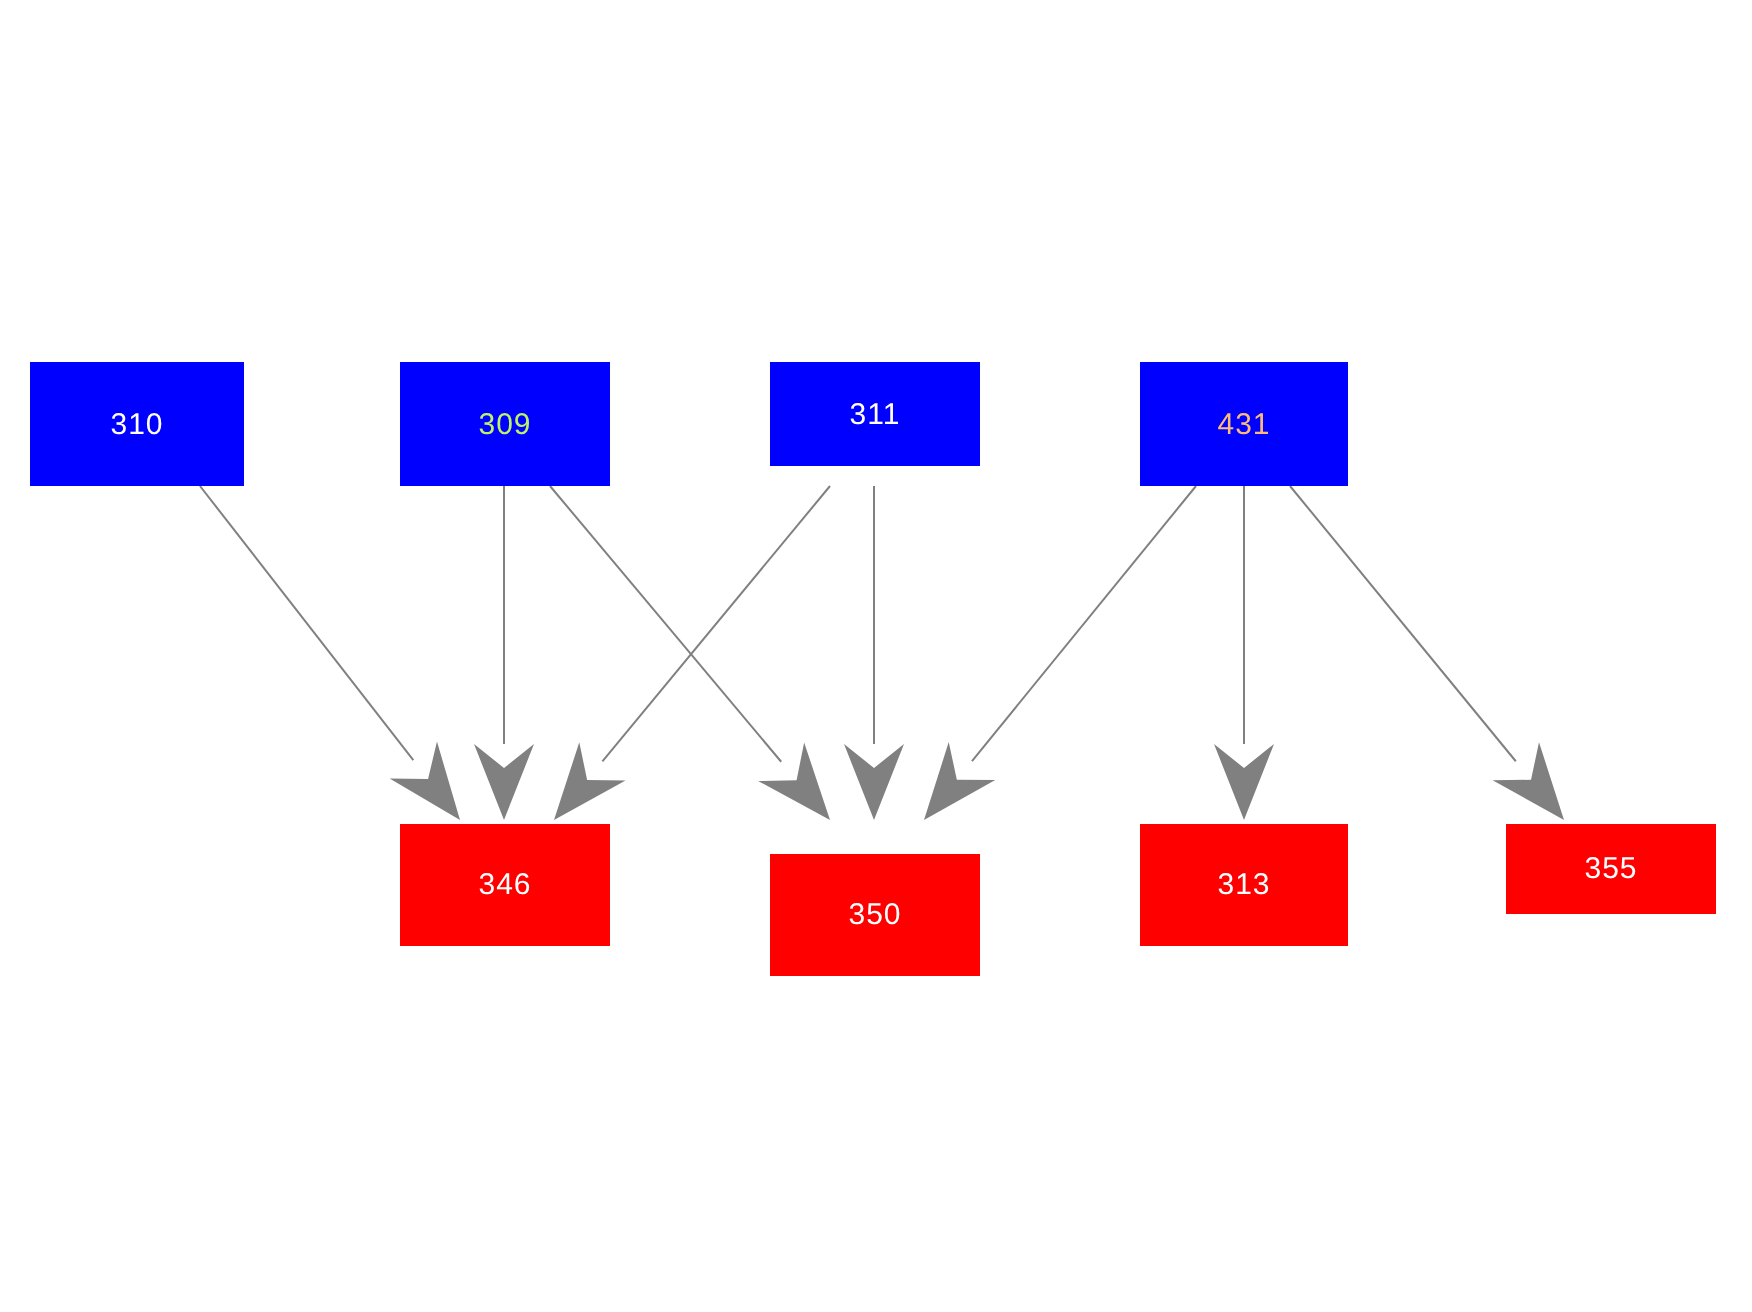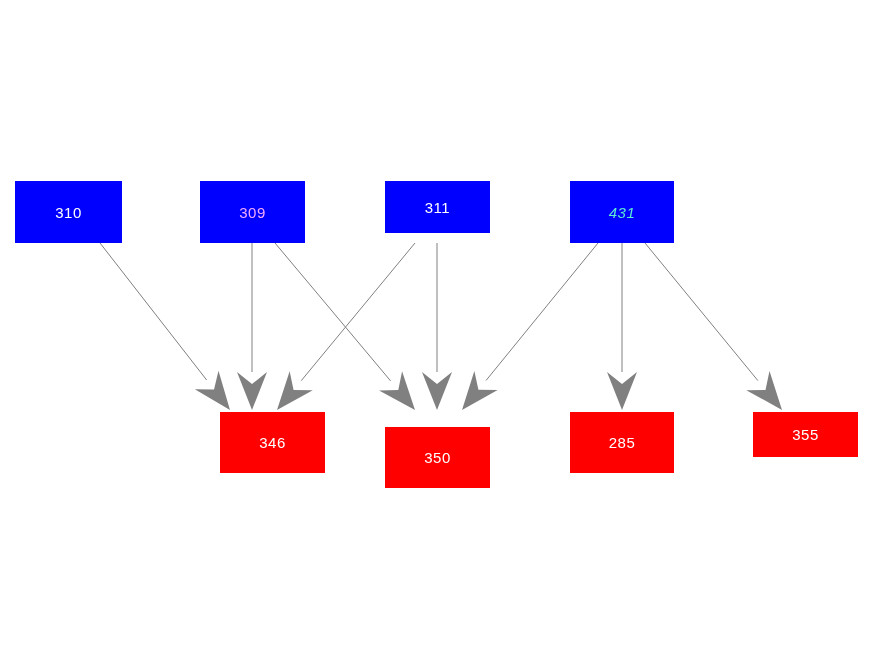--- a/index.html
+++ b/index.html
@@ -81,35 +81,35 @@
         <line x1="645" y1="243" x2="757.8986647178713" y2="380.62100005755104" stroke="#808080" stroke-width="1"></line>
         <polygon points="782.00,410.00 746.30,390.13 765.51,389.90 769.50,371.11" fill="#808080"></polygon>
       </g>
     </svg>
 
   <div id="node-layer">
       <div class="node" style="left: 15px; top: 181px; width: 107px; height: 62px; background: rgb(0, 0, 255);">
         <span class="node-label" style="color: rgb(255, 255, 255);">310</span>
       </div>
       <div class="node" style="left: 200px; top: 181px; width: 105px; height: 62px; background: rgb(0, 0, 255);">
-        <span class="node-label" style="color: #f0abfc; text-align: right;">309</span>
+        <span class="node-label" style="color: #bef264; text-align: right;">309</span>
       </div>
       <div class="node" style="left: 385px; top: 181px; width: 105px; height: 52px; background: rgb(0, 0, 255);">
         <span class="node-label" style="color: rgb(255, 255, 255);">311</span>
       </div>
       <div class="node" style="left: 570px; top: 181px; width: 104px; height: 62px; background: rgb(0, 0, 255);">
-        <span class="node-label" style="color: #5eead4; font-style: italic;">431</span>
+        <span class="node-label" style="color: #fdba74;">431</span>
       </div>
-      <div class="node" style="left: 200px; top: 412px; width: 105px; height: 61px; background: rgb(255, 0, 0); margin-left: 20px;">
+      <div class="node" style="left: 200px; top: 412px; width: 105px; height: 61px; background: rgb(255, 0, 0);">
         <span class="node-label" style="color: rgb(255, 255, 255);">346</span>
       </div>
       <div class="node" style="left: 385px; top: 412px; width: 105px; height: 61px; background: rgb(255, 0, 0); margin-top: 15px;">
         <span class="node-label" style="color: rgb(255, 255, 255);">350</span>
       </div>
       <div class="node" style="left: 570px; top: 412px; width: 104px; height: 61px; background: rgb(255, 0, 0);">
-        <span class="node-label" style="color: rgb(255, 255, 255);">285</span>
+        <span class="node-label" style="color: rgb(255, 255, 255);">313</span>
       </div>
       <div class="node" style="left: 753px; top: 412px; width: 105px; height: 45px; background: rgb(255, 0, 0);">
         <span class="node-label" style="color: rgb(255, 255, 255);">355</span>
       </div>
     </div>
 
 </div>
 
 </body></html>

